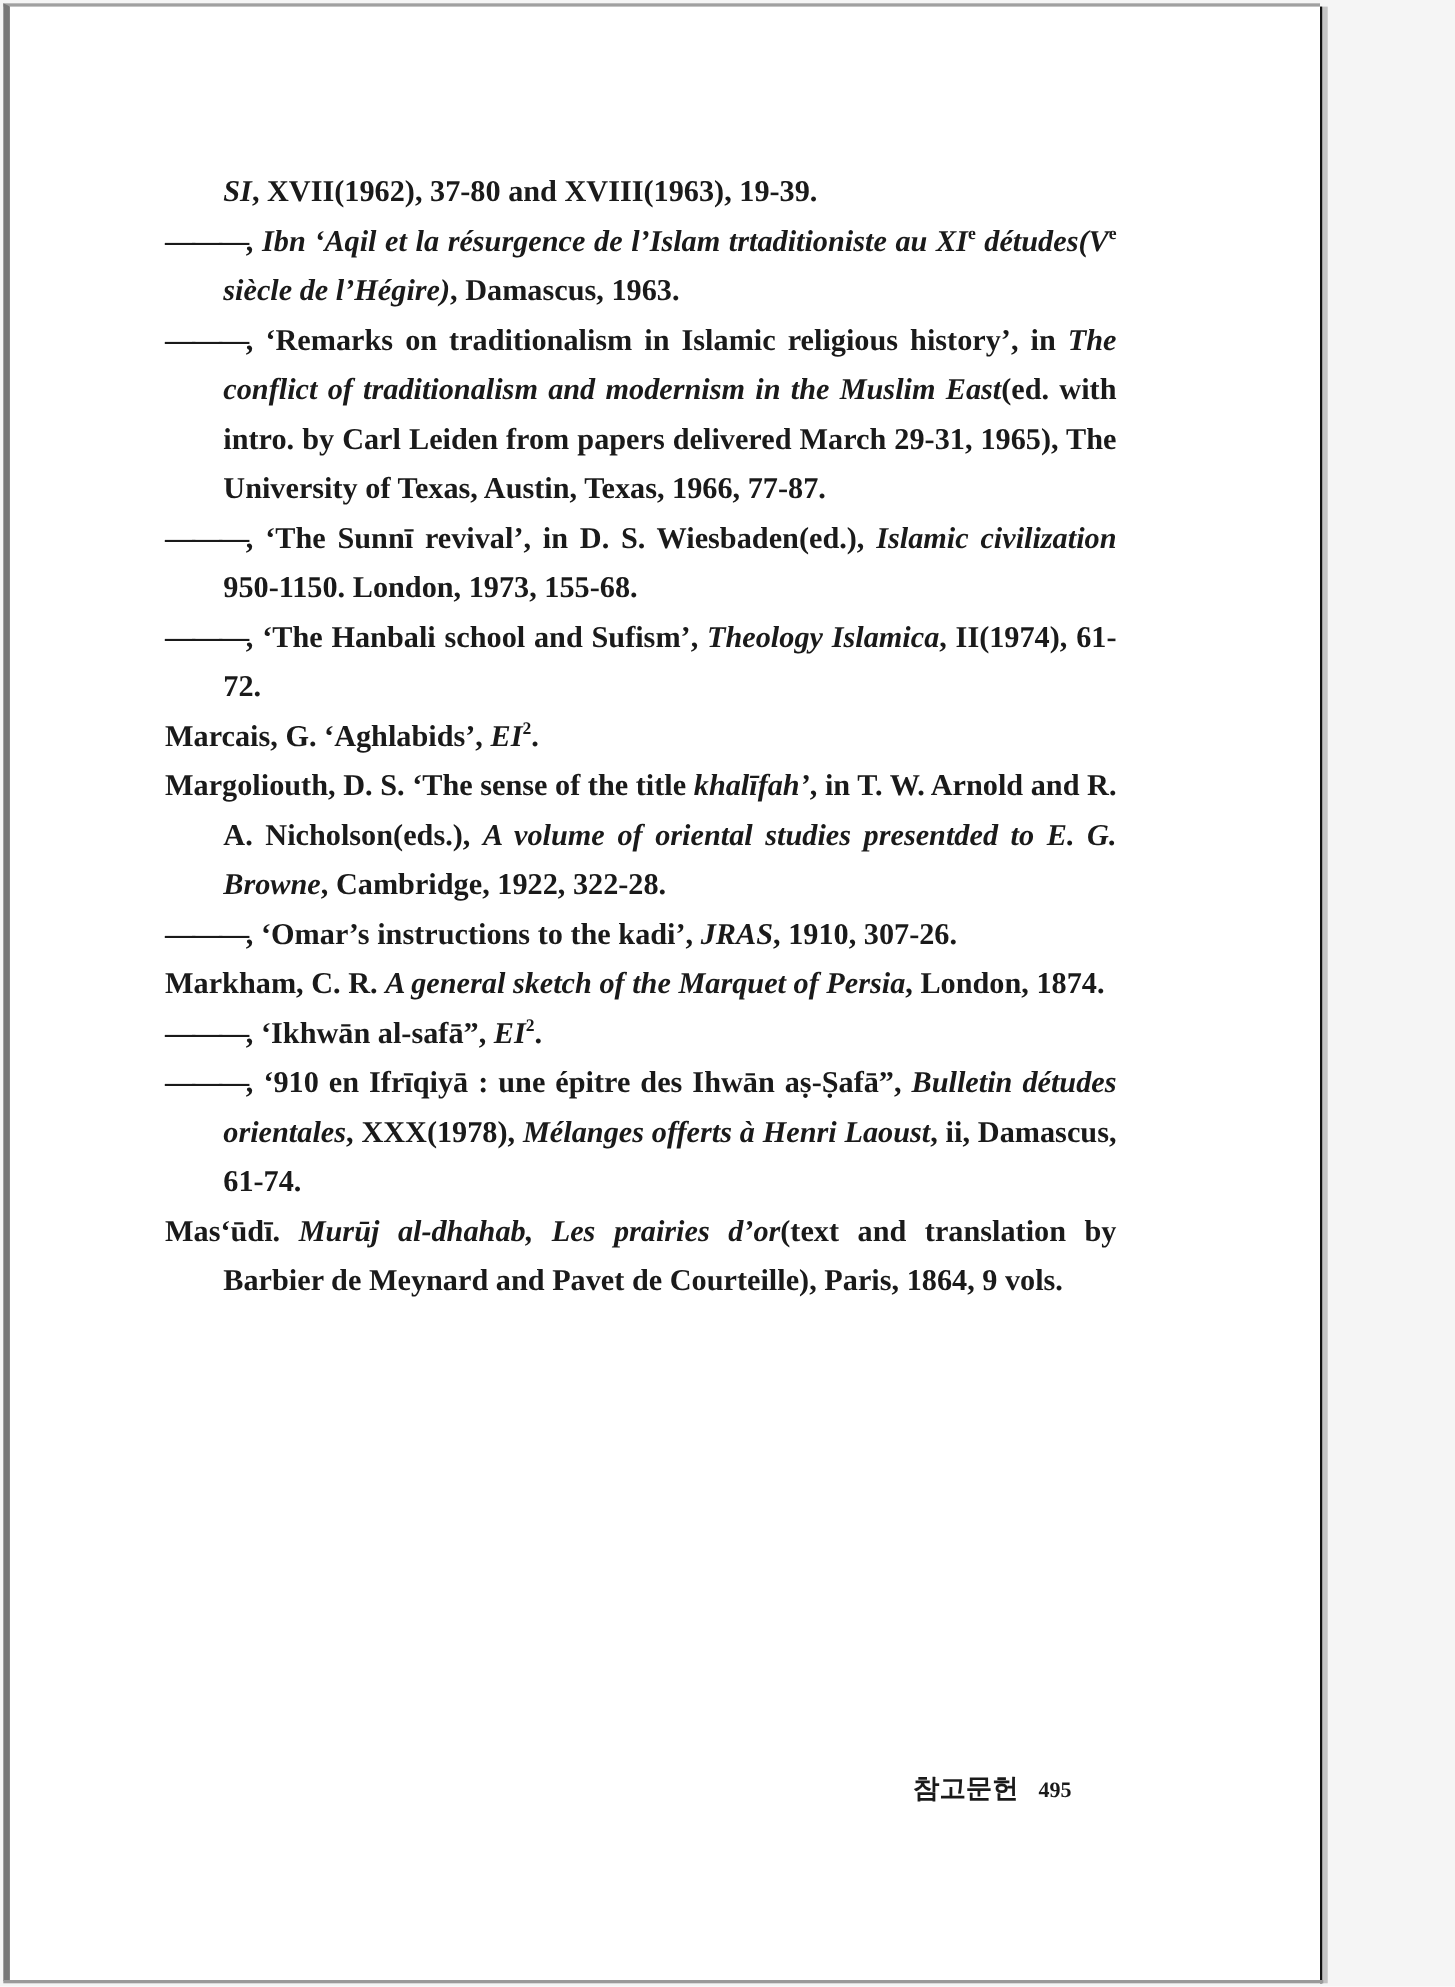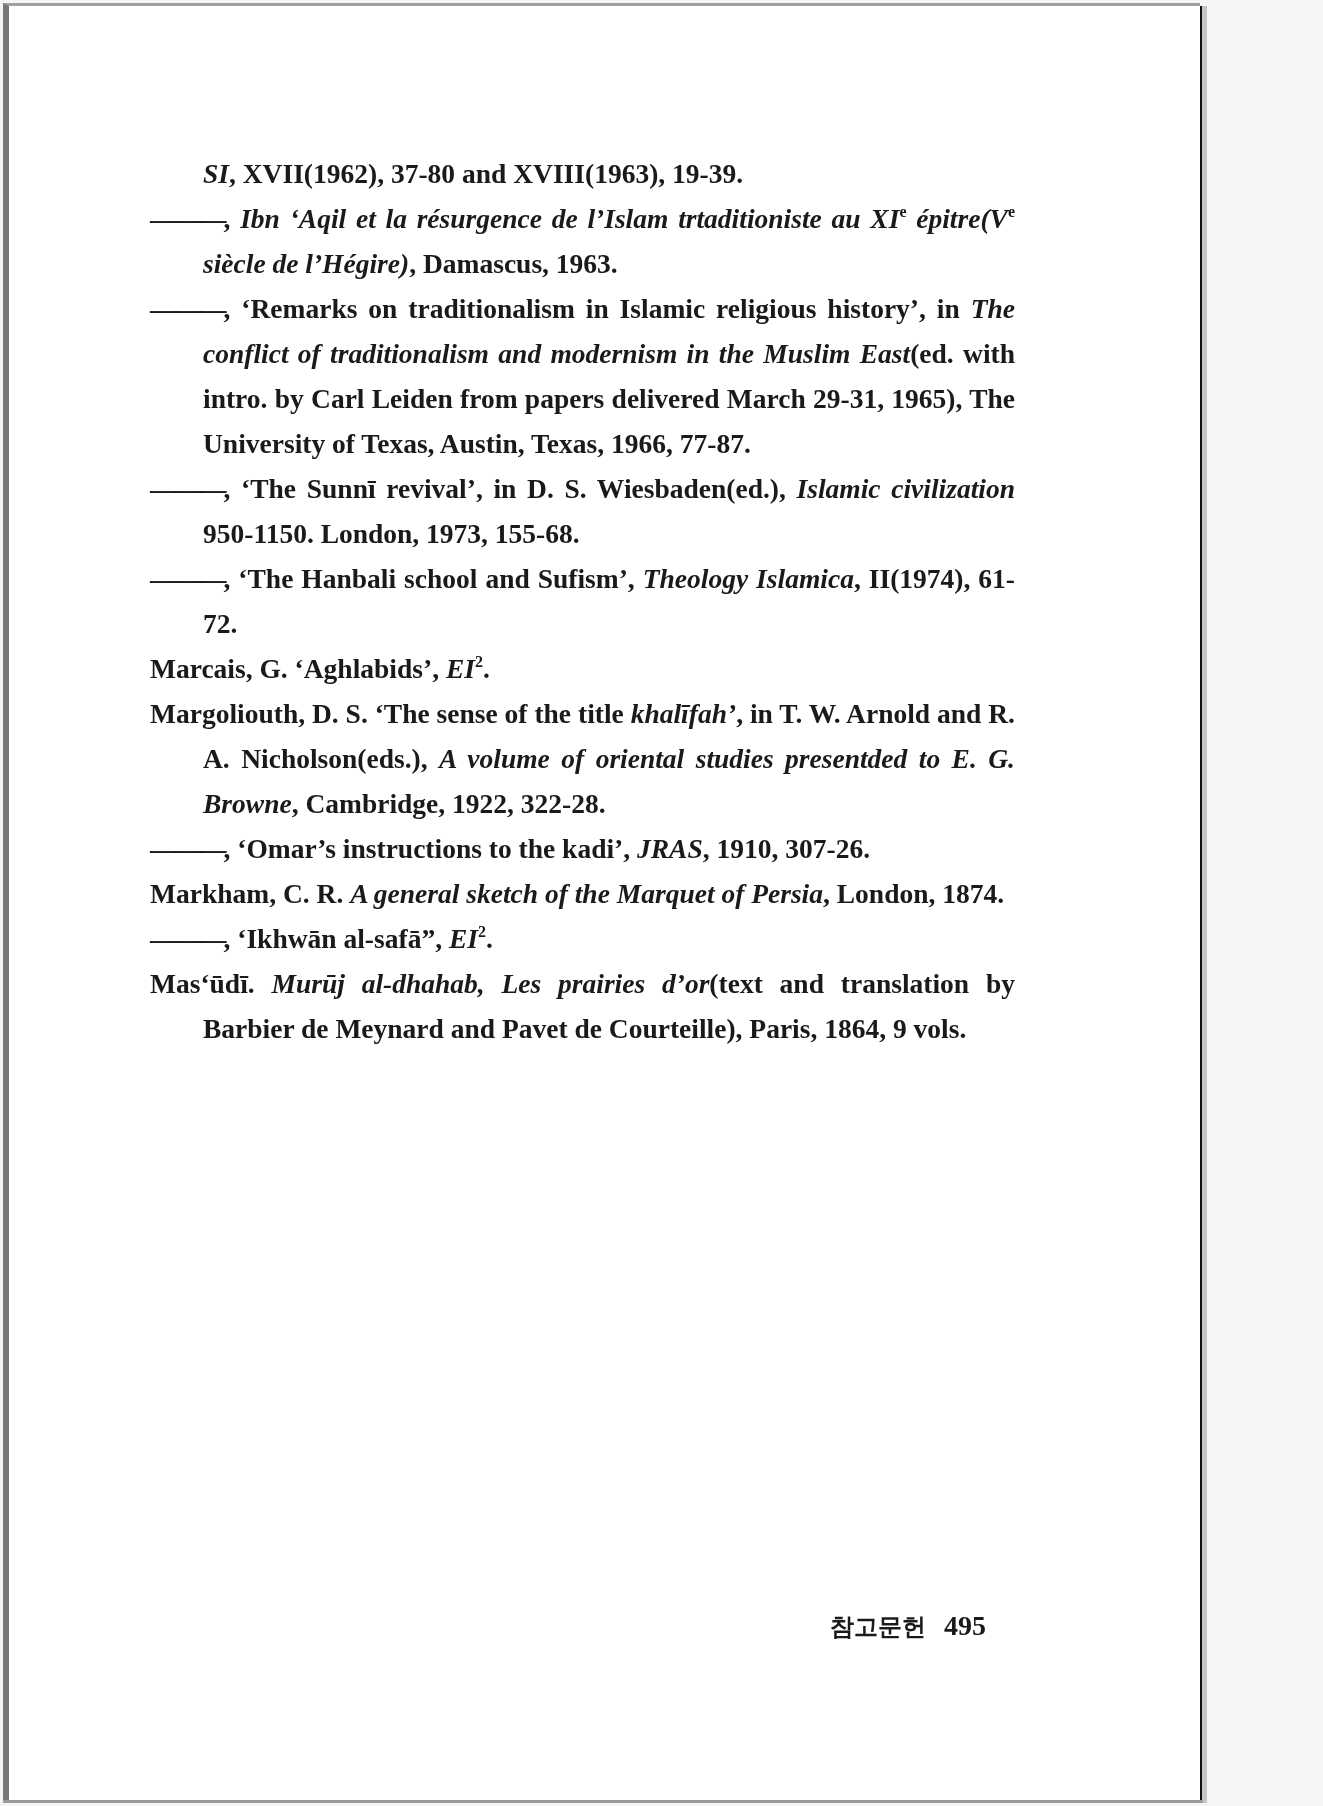--- a/index.html
+++ b/index.html
@@ -27,38 +27,39 @@
   }
   .entry { text-align:justify; text-align-last:left; padding-left:53px; text-indent:-53px; }
   .entry.cont { padding-left:53px; text-indent:0; }
   .dash { letter-spacing:-3px; }
   i { font-style:italic; }
   sup { font-size:16px; line-height:0; vertical-align:11px; }
   .footer {
     position:absolute; left:830px; top:1610px; font-size:24px; font-weight:bold;
     font-family:"DejaVu Sans", sans-serif; letter-spacing:0px;
   }
-  .footer .pgnum { margin-left:18px; font-family:"Liberation Serif", serif; font-size:28px; }
+  .footer .pgnum { margin-left:18px; font-family:"Liberation Serif", serif; font-size:20px; }
 </style>
 </head>
 <body>
 
 <div class="page"></div>
 <div class="page-edge"></div>
 <div class="page-bottom"></div>
 
 <div class="text" id="bib">
     <div class="entry cont"><i>SI</i><span>, XVII(1962), 37-80 and XVIII(1963), 19-39.</span></div>
-    <div class="entry"><span class="dash">———</span><span>, </span><i>Ibn ‘Aqil et la résurgence de l’Islam trtaditioniste au XI</i><sup>e</sup><i> épitre(V</i><sup>e</sup><i> siècle de l’Hégire)</i><span>, Damascus, 1963.</span></div>
+    <div class="entry"><span class="dash">———</span><span>, </span><i>Ibn ‘Aqil et la résurgence de l’Islam trtaditioniste au XI</i><sup>e</sup><i> détudes(V</i><sup>e</sup><i> siècle de l’Hégire)</i><span>, Damascus, 1963.</span></div>
     <div class="entry"><span class="dash">———</span><span>, ‘Remarks on traditionalism in Islamic religious history’, in </span><i>The conflict of traditionalism and modernism in the Muslim East</i><span>(ed. with intro. by Carl Leiden from papers delivered March 29-31, 1965), The University of Texas, Austin, Texas, 1966, 77-87.</span></div>
     <div class="entry"><span class="dash">———</span><span>, ‘The Sunnī revival’, in D. S. Wiesbaden(ed.), </span><i>Islamic civilization</i><span> 950-1150. London, 1973, 155-68.</span></div>
     <div class="entry"><span class="dash">———</span><span>, ‘The Hanbali school and Sufism’, </span><i>Theology Islamica</i><span>, II(1974), 61-72.</span></div>
     <div class="entry"><span>Marcais, G. ‘Aghlabids’, </span><i>EI</i><sup>2</sup><span>.</span></div>
     <div class="entry"><span>Margoliouth, D. S. ‘The sense of the title </span><i>khalīfah’</i><span>, in T. W. Arnold and R. A. Nicholson(eds.), </span><i>A volume of oriental studies presentded to E. G. Browne</i><span>, Cambridge, 1922, 322-28.</span></div>
     <div class="entry"><span class="dash">———</span><span>, ‘Omar’s instructions to the kadi’, </span><i>JRAS</i><span>, 1910, 307-26.</span></div>
     <div class="entry"><span>Markham, C. R. </span><i>A general sketch of the Marquet of Persia</i><span>, London, 1874.</span></div>
     <div class="entry"><span class="dash">———</span><span>, ‘Ikhwān al-safā”, </span><i>EI</i><sup>2</sup><span>.</span></div>
+    <div class="entry"><span class="dash">———</span><span>, ‘910 en Ifrīqiyā : une épitre des Ihwān aṣ-Ṣafā”, </span><i>Bulletin détudes orientales</i><span>, XXX(1978), </span><i>Mélanges offerts à Henri Laoust</i><span>, ii, Damascus, 61-74.</span></div>
     <div class="entry"><span>Mas‘ūdī. </span><i>Murūj al-dhahab, Les prairies d’or</i><span>(text and translation by Barbier de Meynard and Pavet de Courteille), Paris, 1864, 9 vols.</span></div>
   </div>
 
 <div class="footer">
   <span>참고문헌</span><span class="pgnum">495</span>
 </div>
 
 </body></html>

